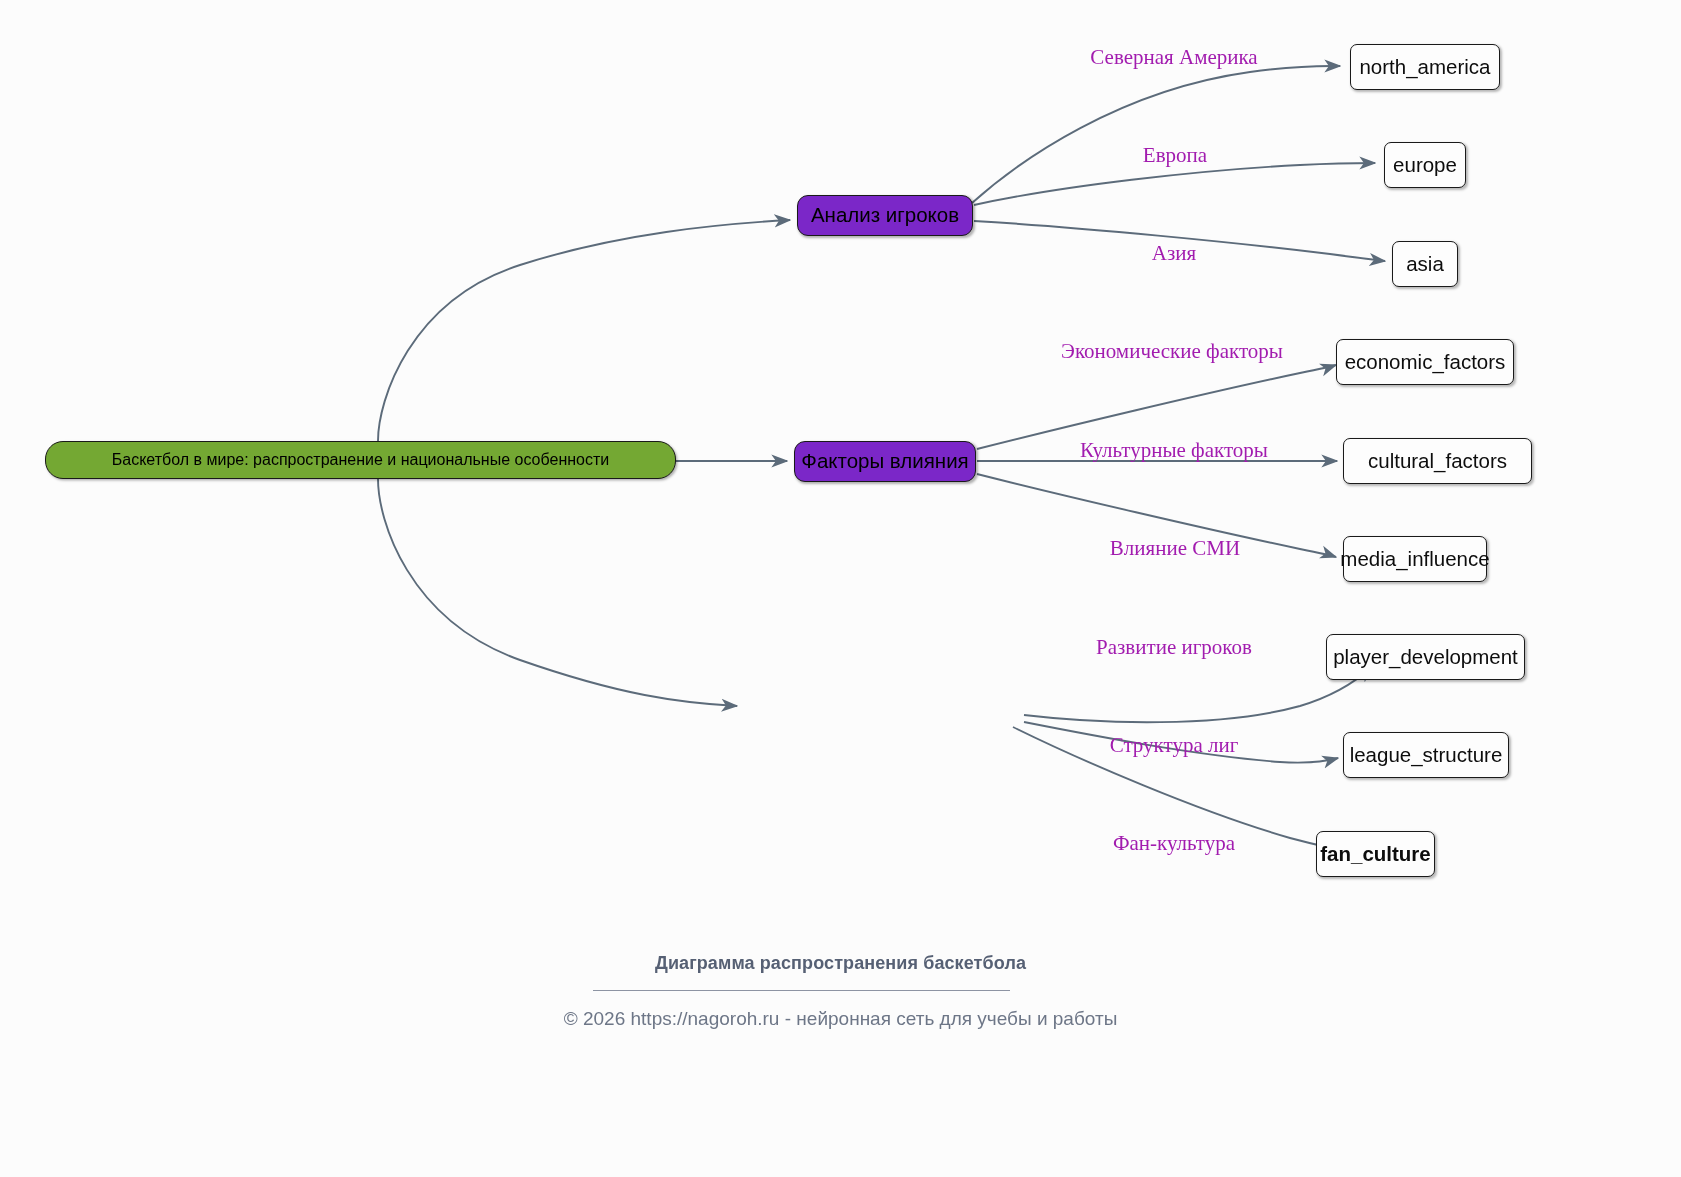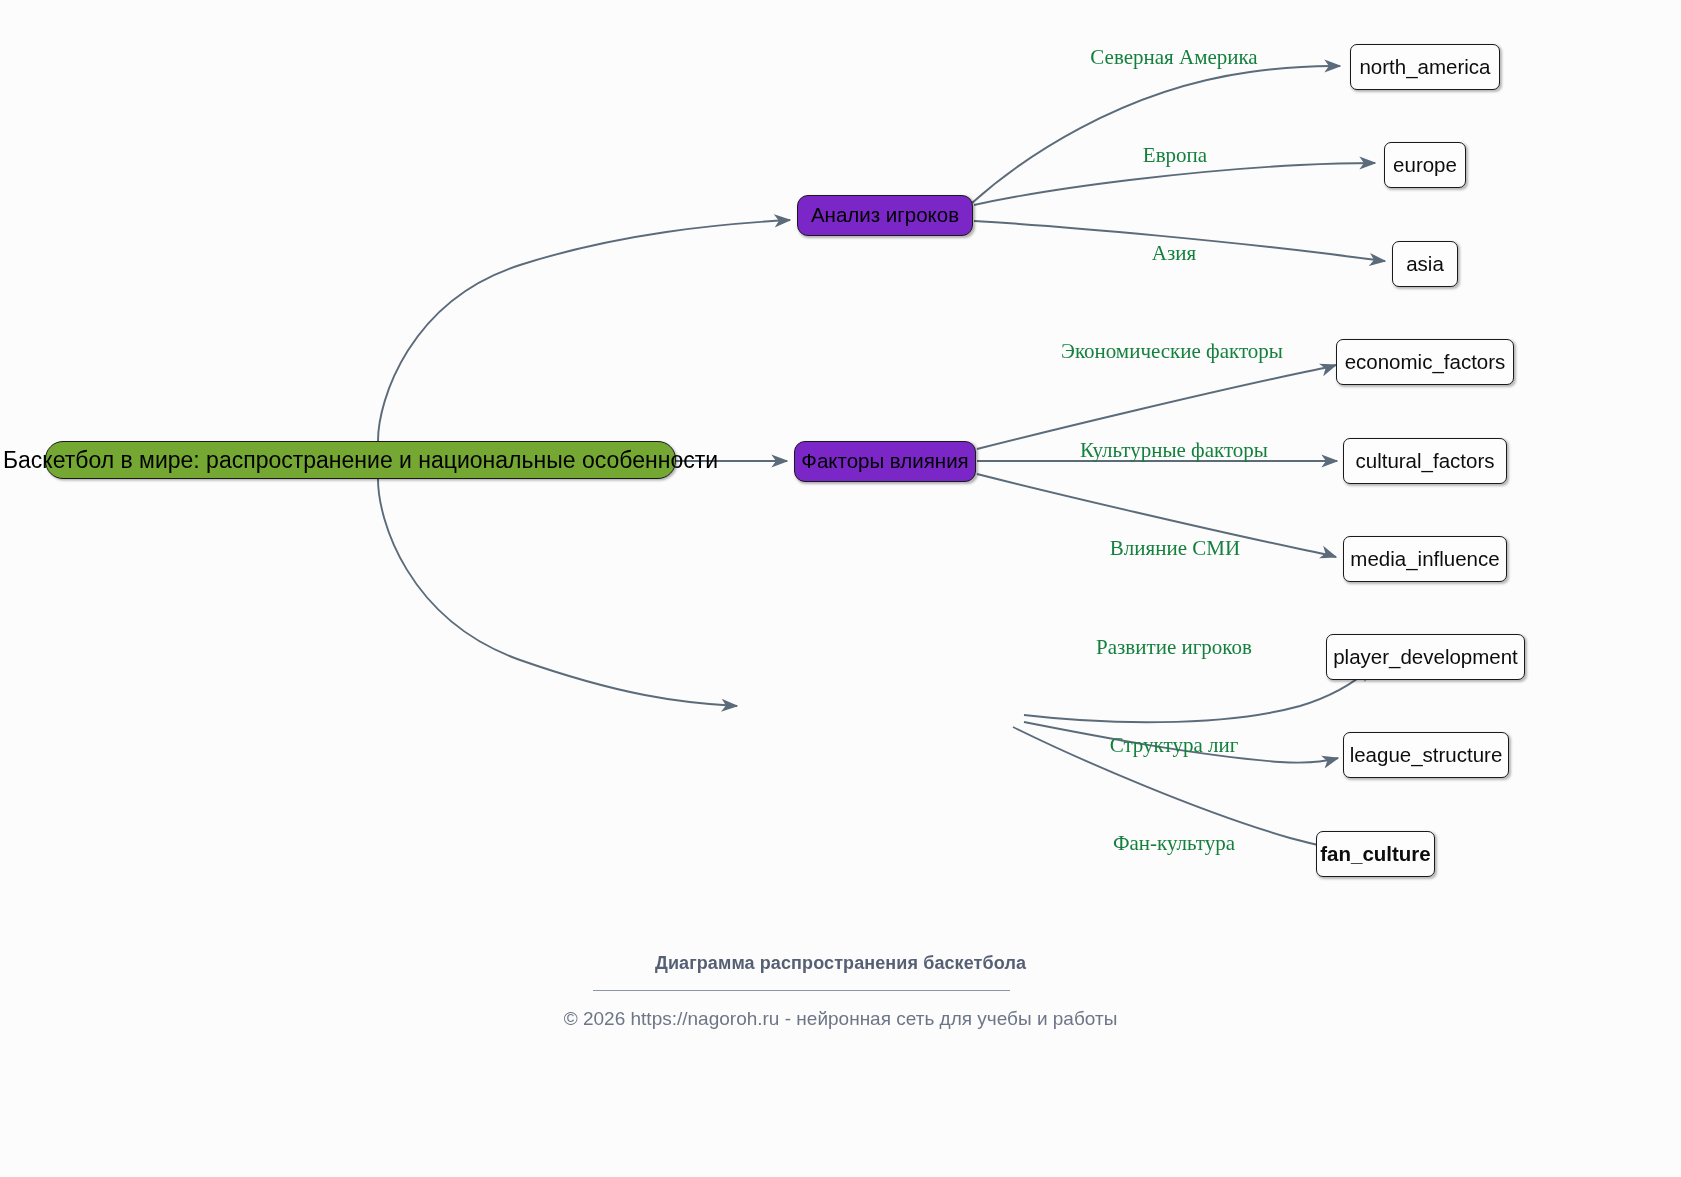--- a/index.html
+++ b/index.html
@@ -30,21 +30,21 @@
     justify-content: center;
     white-space: nowrap;
     font-family: "Liberation Sans", sans-serif;
     line-height: 1;
   }
   .node-root {
     background: #74a833;
     border: 1.6px solid #1a1a1a;
     border-radius: 18px;
     color: #000000;
-    font-size: 23px;
+    font-size: 16px;
     box-shadow: 1.5px 1.5px 2.5px rgba(0,0,0,0.30);
     text-align: center;
   }
   .node-branch {
     background: #7b27c8;
     border: 1.6px solid #1a1a1a;
     border-radius: 11px;
     color: #000000;
     font-size: 20.5px;
     box-shadow: 1.5px 1.5px 2.5px rgba(0,0,0,0.30);
@@ -54,21 +54,21 @@
     border: 1.6px solid #1a1a1a;
     border-radius: 7px;
     color: #0d0d0d;
     font-size: 20.5px;
     box-shadow: 1.5px 1.5px 2.5px rgba(0,0,0,0.28);
   }
   .edge-label {
     position: absolute;
     font-family: "Liberation Serif", serif;
     font-size: 21px;
-    color: #15803d;
+    color: #a21caf;
     white-space: nowrap;
     transform: translateX(-50%);
     line-height: 1;
   }
   .footer {
     position: absolute;
     left: 0;
     width: 1681px;
     text-align: center;
     font-family: "Liberation Sans", sans-serif;
@@ -147,25 +147,25 @@
   </div>
 
   <div class="node node-leaf" style="left:1392px; top:241px; width:66px; height:46px;">
     <span>asia</span>
   </div>
 
   <div class="node node-leaf" style="left:1336px; top:339px; width:178px; height:46px;">
     <span>economic_factors</span>
   </div>
 
-  <div class="node node-leaf" style="left:1343px; top:438px; width:164px; height:46px;">
+  <div class="node node-leaf" style="left:1343px; top:438px; width:189px; height:46px;">
     <span>cultural_factors</span>
   </div>
 
-  <div class="node node-leaf" style="left:1343px; top:536px; width:164px; height:46px;">
+  <div class="node node-leaf" style="left:1343px; top:536px; width:144px; height:46px;">
     <span>media_influence</span>
   </div>
 
   <div class="node node-leaf" style="left:1326px; top:634px; width:199px; height:46px;">
     <span>player_development</span>
   </div>
 
   <div class="node node-leaf" style="left:1343px; top:732px; width:166px; height:46px;">
     <span>league_structure</span>
   </div>

